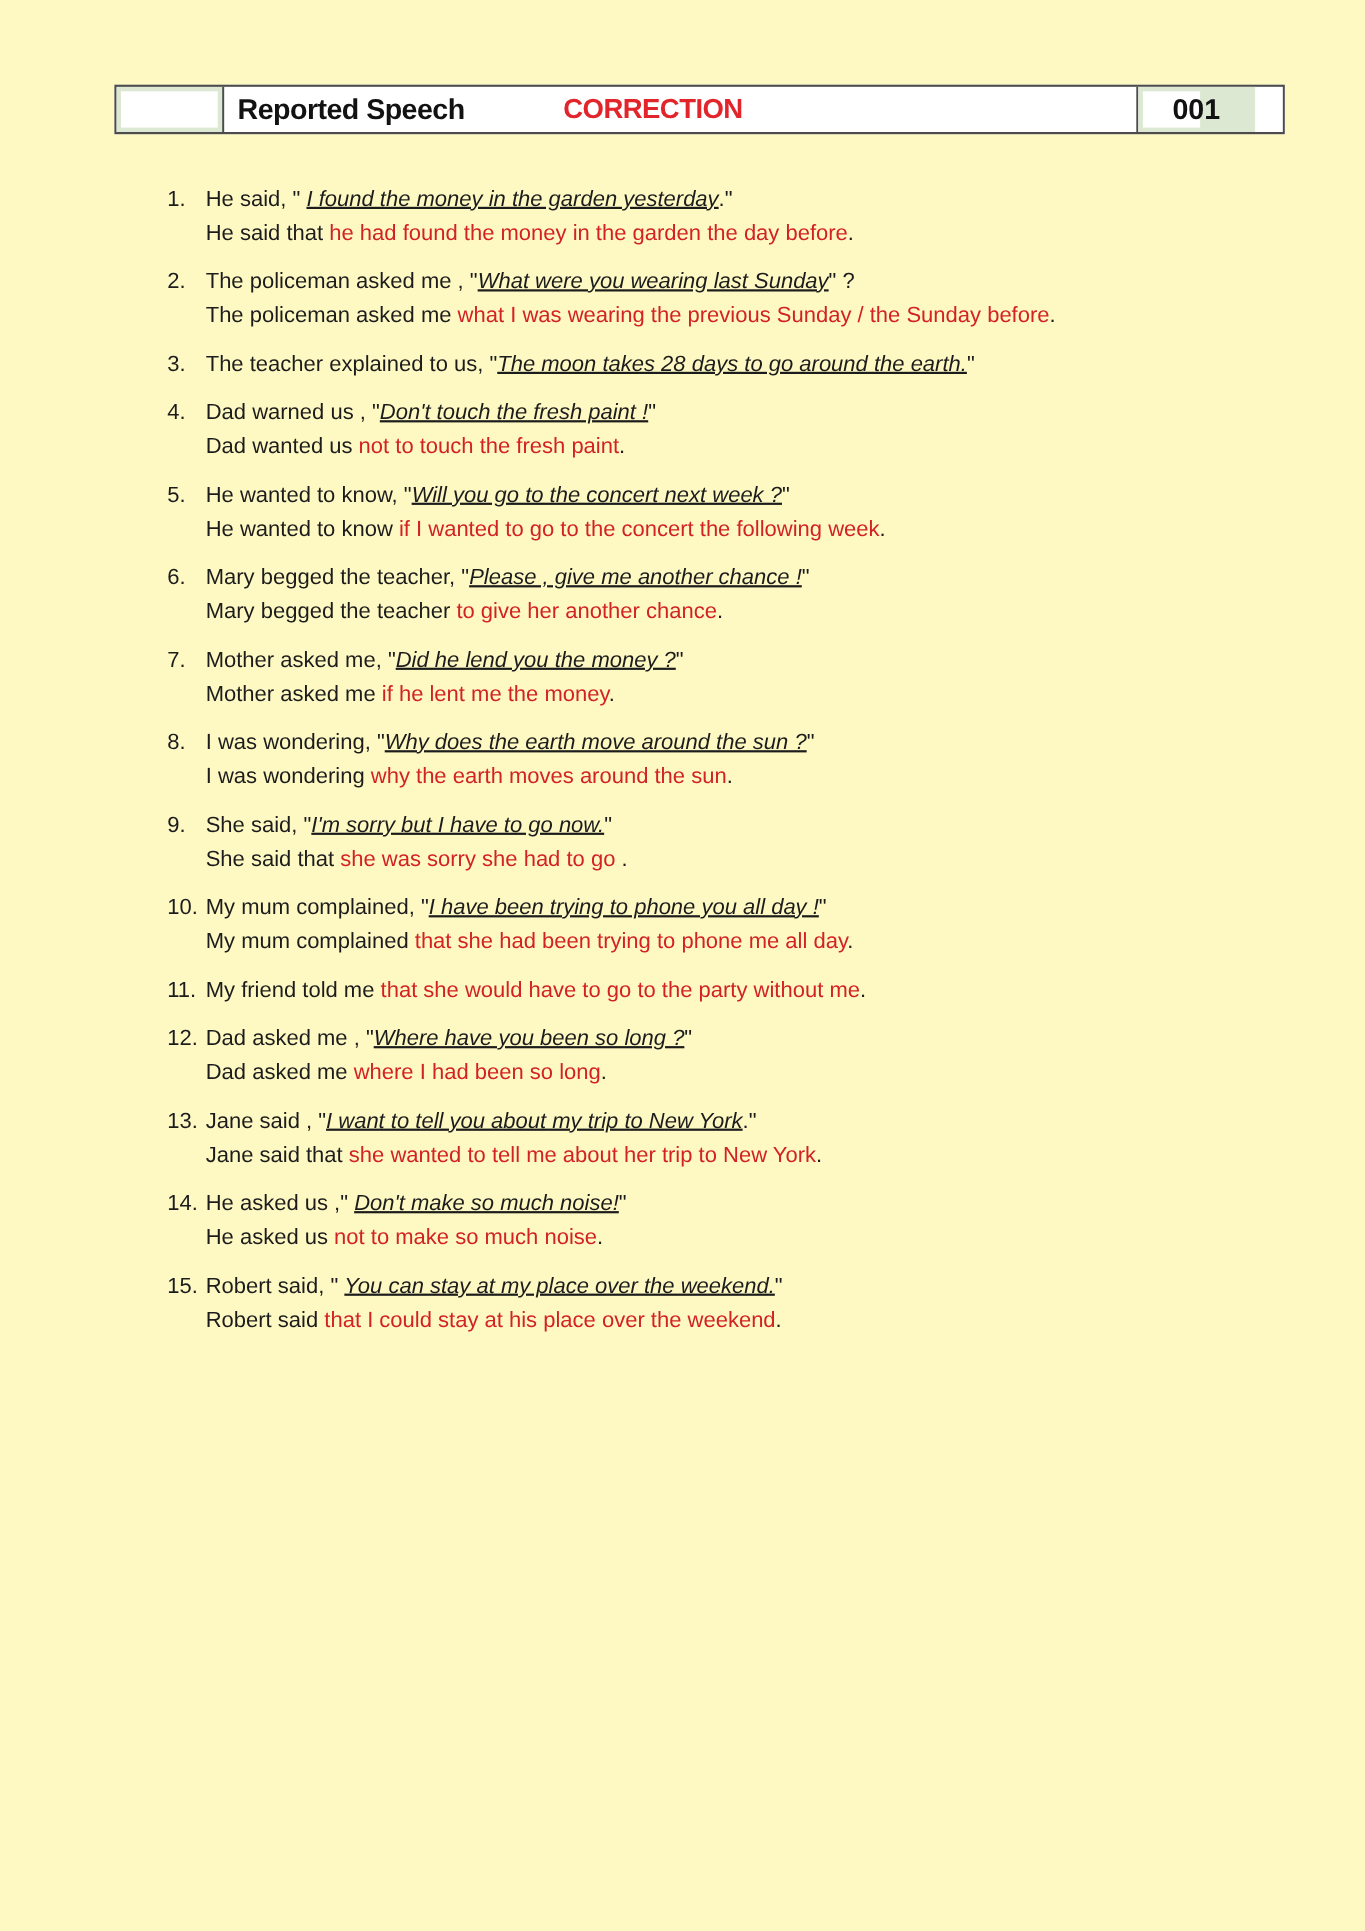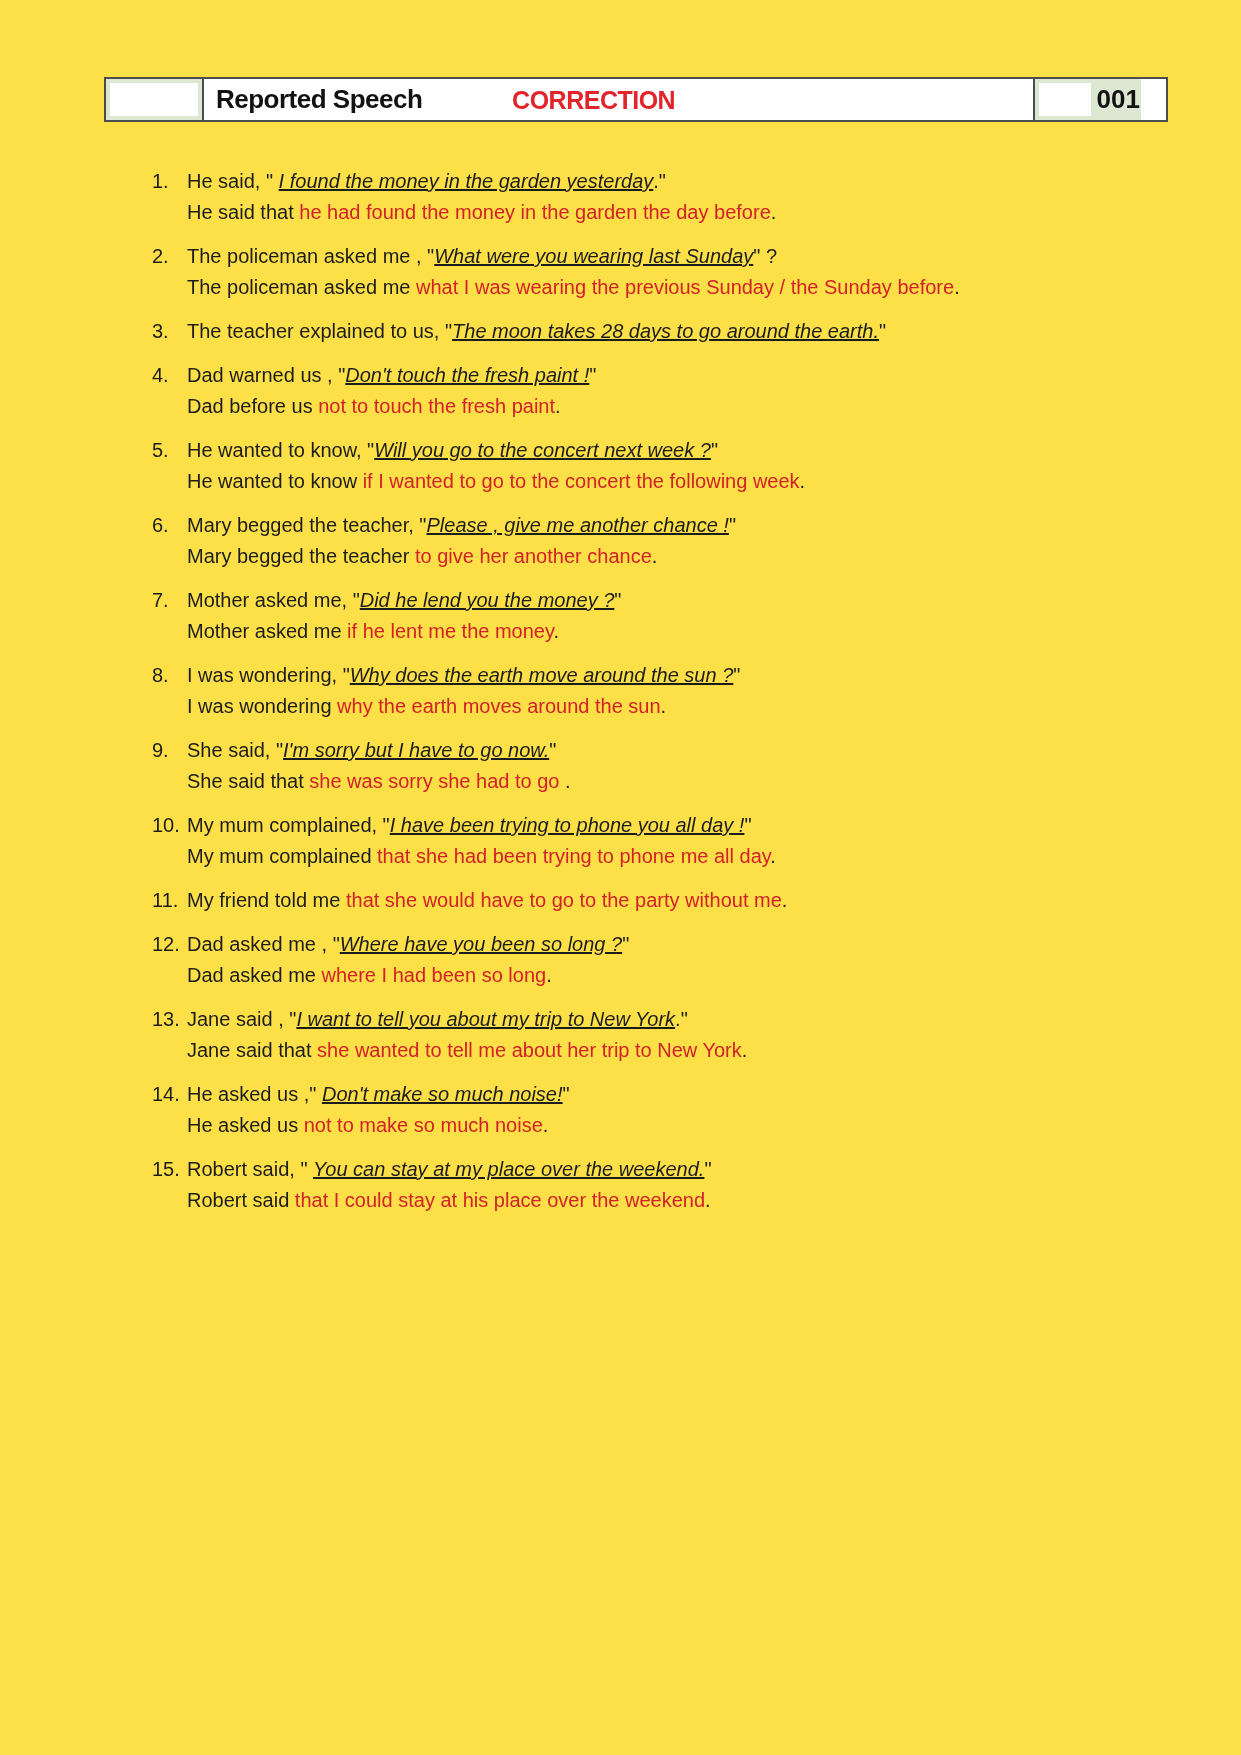--- a/index.html
+++ b/index.html
@@ -1,20 +1,20 @@
 <!DOCTYPE html>
 <html><head>
 <meta charset="utf-8">
 <style>
   html, body { margin: 0; padding: 0; background: #ffffff; }
   .page {
     position: relative;
     width: 1241px;
     height: 1755px;
-    background: #fde047;
+    background: #fef9c3;
     font-family: "Liberation Sans", sans-serif;
     color: #1c1c1c;
     overflow: hidden;
   }
 
   
   .header-table {
     position: absolute;
     left: 104px;
     top: 77px;
@@ -74,21 +74,21 @@
     background: #ffffff;
     box-sizing: border-box;
   }
   .h-num-green {
     position: absolute;
     left: 0; top: 0; bottom: 0;
     width: 106px;
     background: #dde8d2;
     display: flex;
     align-items: center;
-    justify-content: flex-end;
+    justify-content: center;
   }
   .h-num-white {
     position: absolute;
     left: 4px; top: 4px; bottom: 4px;
     width: 52px;
     background: #ffffff;
   }
   .h-num-text {
     position: relative;
     font-weight: bold;
@@ -167,21 +167,21 @@
     <span class="num">3.</span>
     <div class="lines">
       <div class="prompt"><span class="seg-normal">The teacher explained to us, "</span><span class="seg-quote">The moon takes 28 days to go around the earth.</span><span class="seg-normal">"</span></div>
     </div>
   </li>
 
   <li class="item">
     <span class="num">4.</span>
     <div class="lines">
       <div class="prompt"><span class="seg-normal">Dad warned us , "</span><span class="seg-quote">Don't touch the fresh paint !</span><span class="seg-normal">"</span></div>
-      <div class="answer"><span class="seg-normal">Dad before us </span><span class="seg-correction">not to touch the fresh paint</span><span class="seg-normal">.</span></div>
+      <div class="answer"><span class="seg-normal">Dad wanted us </span><span class="seg-correction">not to touch the fresh paint</span><span class="seg-normal">.</span></div>
     </div>
   </li>
 
   <li class="item">
     <span class="num">5.</span>
     <div class="lines">
       <div class="prompt"><span class="seg-normal">He wanted to know, "</span><span class="seg-quote">Will you go to the concert next week ?</span><span class="seg-normal">"</span></div>
       <div class="answer"><span class="seg-normal">He wanted to know </span><span class="seg-correction">if I wanted to go to the concert the following week</span><span class="seg-normal">.</span></div>
     </div>
   </li>

